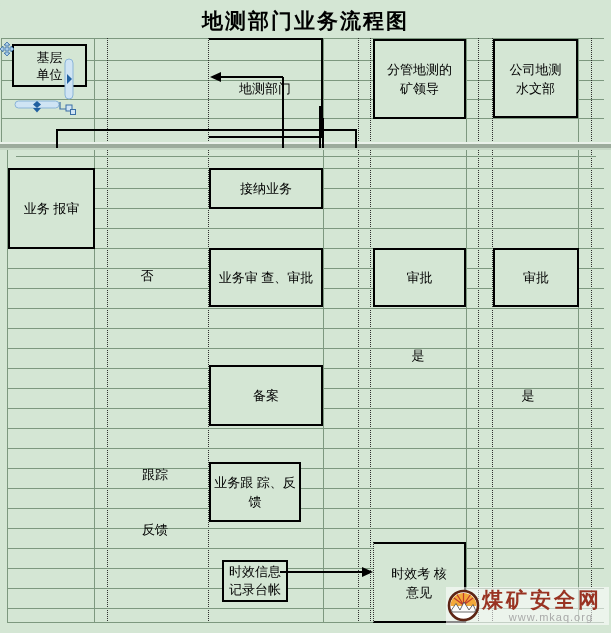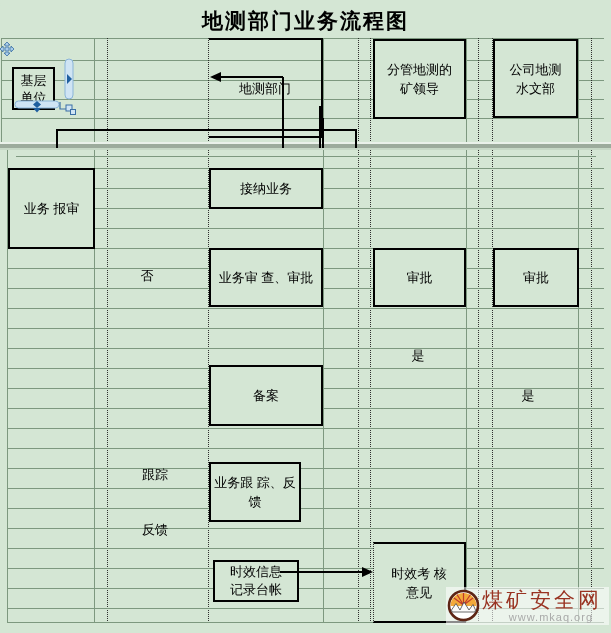--- a/index.html
+++ b/index.html
@@ -45,21 +45,21 @@
   .ah-right {
     position:absolute; width:0; height:0;
     border-top:5px solid transparent; border-bottom:5px solid transparent;
     border-left:11px solid #000;
   }
   .handle { position:absolute; }
   
   .wm-backdrop { position:absolute; left:446px; top:587px; width:163px; height:38px; background:rgba(255,255,255,0.55); }
   .wm-name {
     position:absolute; left:481px; top:588px; width:122px; height:24px;
-    font-family:"Liberation Serif","DejaVu Serif",serif; font-weight:normal;
+    font-family:"Liberation Serif","DejaVu Serif",serif; font-weight:bold;
     font-size:21px; line-height:24px; color:#993322; letter-spacing:3px; text-align:center;
   }
   .wm-url {
     position:absolute; left:493px; top:611px; width:100px; text-align:right;
     font-size:11px; color:#a9aaa9; letter-spacing:1px;
   }
 </style>
 </head>
 <body>
 
@@ -95,21 +95,21 @@
 
   <div class="conn" style="left:219px;top:76px;width:64px;height:2px"></div>
   <div class="ah-left" style="left:210px;top:72px"></div>
   <div class="conn" style="left:282px;top:77px;width:2px;height:71px"></div>
   <div class="conn" style="left:319px;top:106px;width:2px;height:42px"></div>
   <div class="conn" style="left:322px;top:118px;width:2px;height:30px"></div>
   <div class="conn" style="left:56px;top:129px;width:301px;height:2px"></div>
   <div class="conn" style="left:56px;top:129px;width:2px;height:19px"></div>
   <div class="conn" style="left:355px;top:129px;width:2px;height:19px"></div>
 
-  <div class="box" style="left:12px;top:67px;width:43px;height:43px;line-height:17px">
+  <div class="box" style="left:12px;top:44px;width:75px;height:43px;line-height:17px">
     <span>基层</span>
     <span>单位</span>
   </div>
 
   <div class="box" style="left:209px;top:38px;width:114px;height:100px;border-left:none;background:transparent">
     <span>地测部门</span>
   </div>
 
   <div class="box" style="left:373px;top:39px;width:93px;height:80px">
     <span>分管地测的</span>
@@ -143,21 +143,21 @@
 
 
   <div class="box" style="left:209px;top:365px;width:114px;height:61px">
     <span>备案</span>
   </div>
 
   <div class="box" style="left:209px;top:462px;width:92px;height:60px">
     <span>业务跟 踪、反馈</span>
   </div>
 
-  <div class="box" style="left:213px;top:560px;width:86px;height:42px;border-width:2px;line-height:18px">
+  <div class="box" style="left:222px;top:560px;width:66px;height:42px;border-width:2px;line-height:18px">
     <span>时效信息</span>
     <span>记录台帐</span>
   </div>
 
   <div class="box" style="left:373px;top:542px;width:93px;height:81px;border-left:1px dotted #333">
     <span>时效考 核</span>
     <span>意见</span>
   </div>
 
   <div class="conn" style="left:280px;top:571px;width:84px;height:2px"></div>

